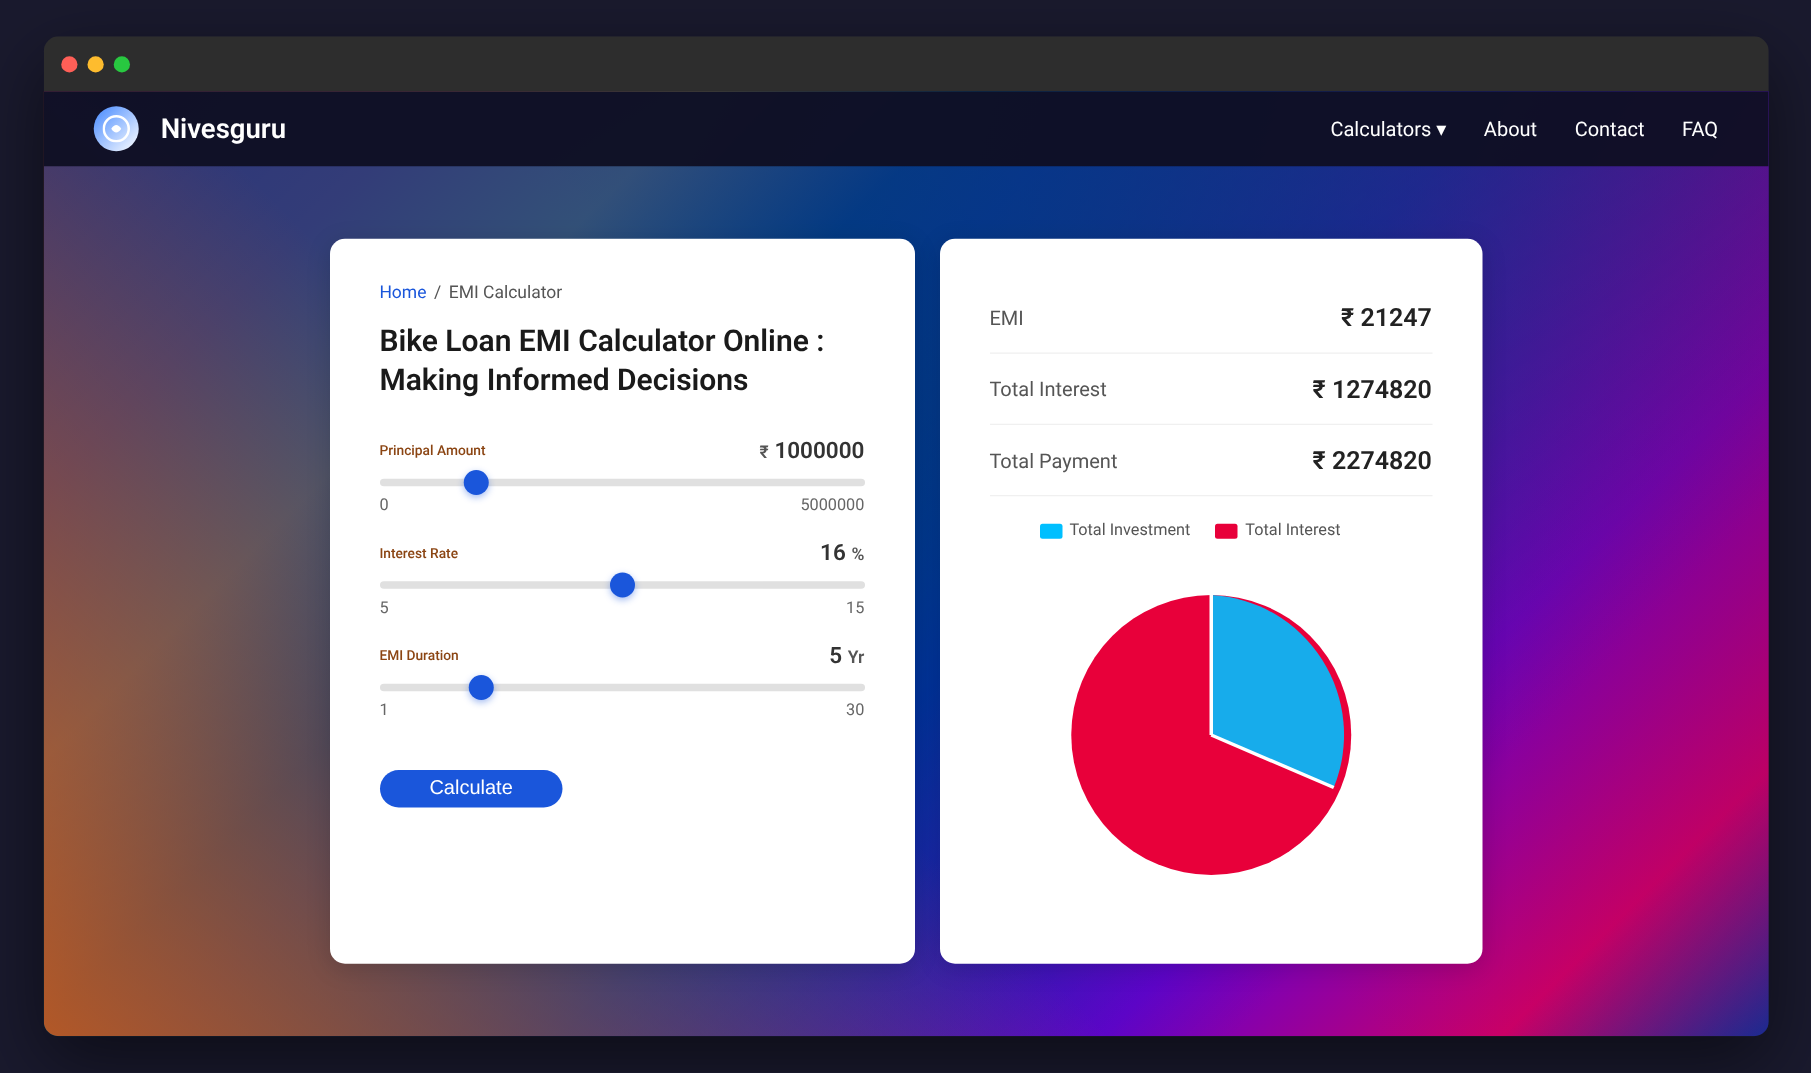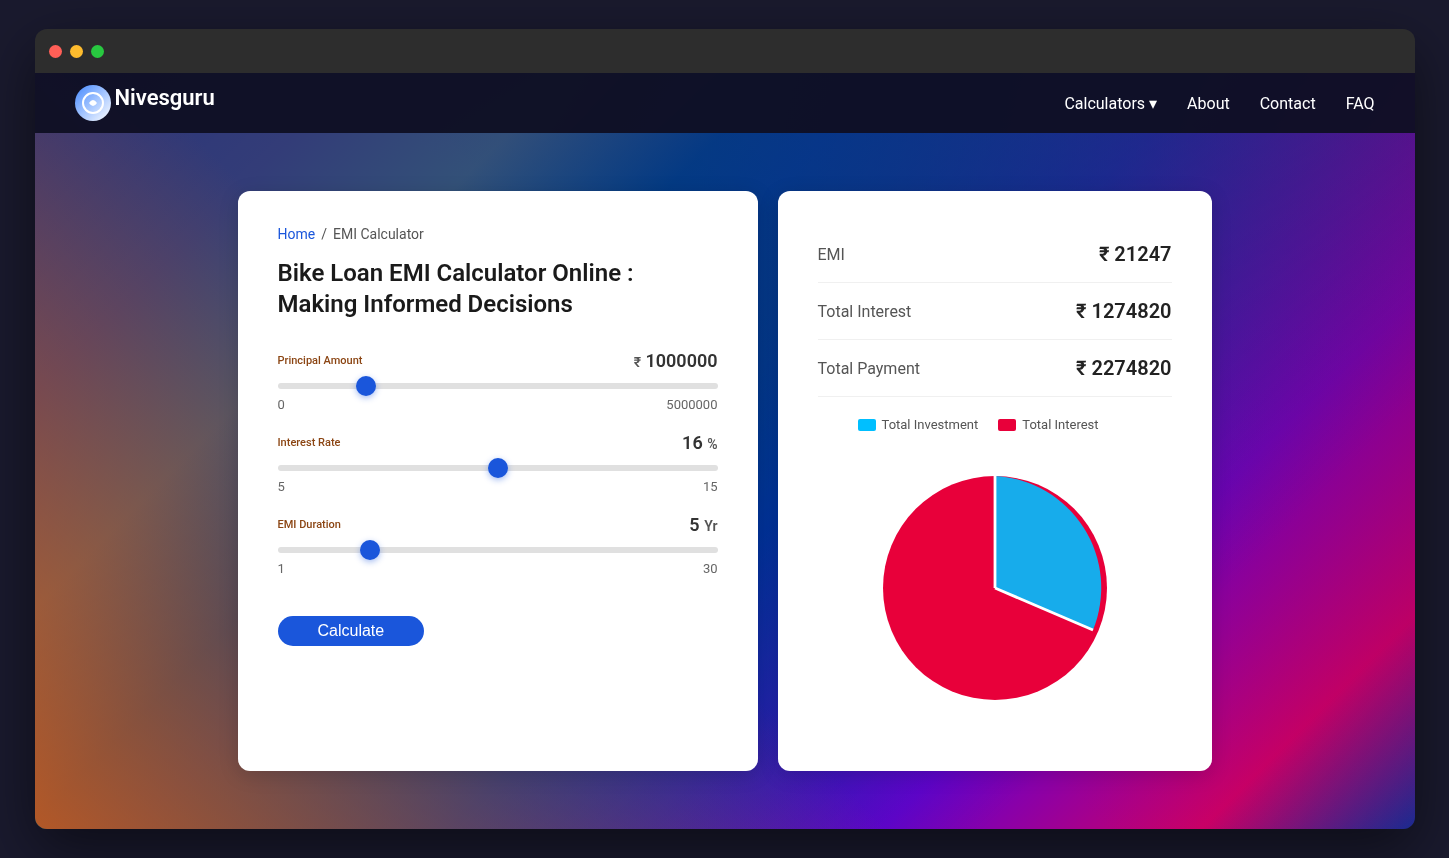--- a/index.html
+++ b/index.html
@@ -72,22 +72,22 @@
       height: 60px;
       background: rgba(15, 15, 35, 0.95);
       display: flex;
       align-items: center;
       padding: 0 40px;
       z-index: 10;
     }
 
     .logo-area {
       display: flex;
-      align-items: flex-start;
-      gap: 4px;
+      align-items: center;
+      gap: 18px;
     }
 
     .logo-icon {
       width: 36px;
       height: 36px;
       border-radius: 50%;
       background: linear-gradient(135deg, #4488ff, #ffffff);
       display: flex;
       align-items: center;
       justify-content: center;
@@ -135,21 +135,21 @@
 
     
     .card {
       background: white;
       border-radius: 12px;
       padding: 35px 40px;
       box-shadow: 0 4px 20px rgba(0,0,0,0.15);
     }
 
     .left-card {
-      width: 520px;
+      width: 468px;
       min-height: 580px;
       flex-shrink: 0;
     }
 
     .right-card {
       width: 434px;
       min-height: 580px;
       flex-shrink: 0;
     }
 

